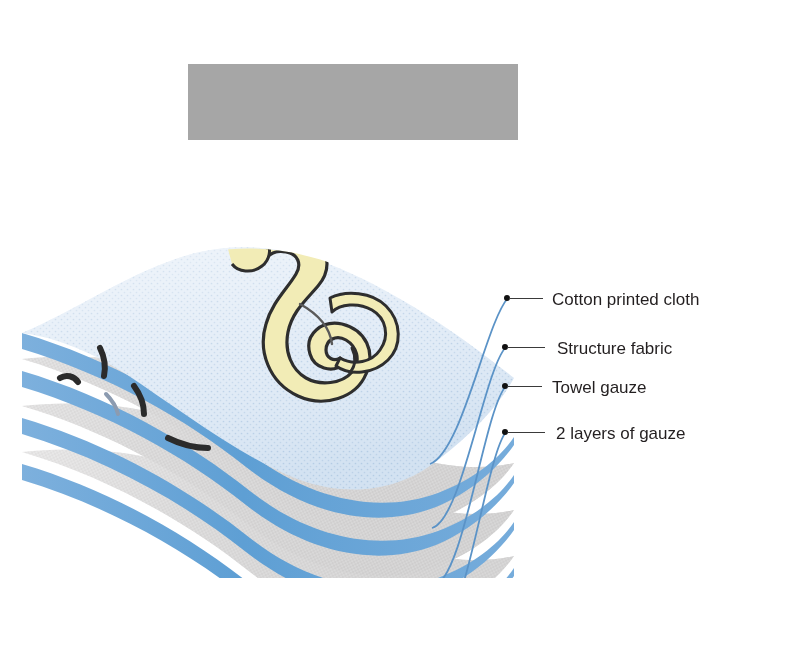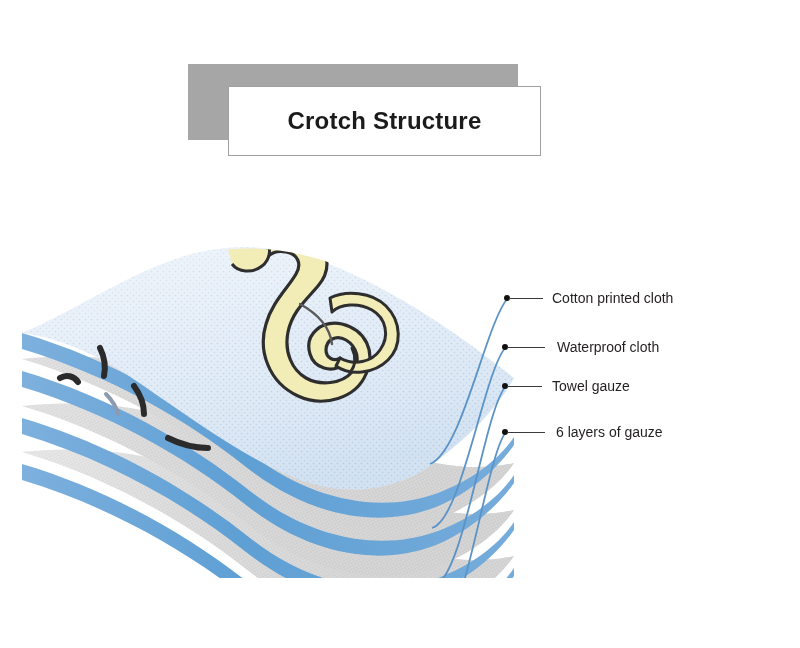--- a/index.html
+++ b/index.html
@@ -66,21 +66,21 @@
 
   
   .callouts {
     position: absolute;
     left: 0; top: 0;
     width: 800px; height: 648px;
     pointer-events: none;
   }
   .callout-label {
     position: absolute;
-    font-size: 14px;
+    font-size: 17px;
     color: #231f20;
     white-space: nowrap;
     line-height: 1;
     pointer-events: auto;
   }
   .lead-line {
     position: absolute;
     height: 0;
     border-top: 1.4px solid #3a3a3a;
     pointer-events: auto;
@@ -93,23 +93,20 @@
     background: #111111;
     pointer-events: auto;
   }
 </style>
 </head>
 <body>
 
 <div id="canvas">
 
   <div class="title-shadow"></div>
-  <div class="title-card">
-    <span class="title-text">Crotch Structure</span>
-  </div>
 
   <div class="illustration">
     <svg width="560" height="350" viewBox="0 0 560 350" xmlns="http://www.w3.org/2000/svg">
       <defs>
 
         <pattern id="weave" width="4" height="4" patternUnits="userSpaceOnUse" patternTransform="rotate(18)">
           <rect width="4" height="4" fill="#dddcdc"></rect>
           <path d="M0 0 L4 4 M0 4 L4 0" stroke="#c7c6c6" stroke-width="0.7"></path>
         </pattern>
         <linearGradient id="grayBody" x1="0" y1="0" x2="1" y2="0.5">
@@ -305,24 +302,24 @@
   </div>
 
   <div class="callouts">
 
     <div class="lead-dot" style="left:504px; top:295px;"></div>
     <div class="lead-line" style="left:509px; top:298px; width:34px;"></div>
     <div class="callout-label" style="left:552px; top:291px;">Cotton printed cloth</div>
 
     <div class="lead-dot" style="left:502px; top:344px;"></div>
     <div class="lead-line" style="left:507px; top:347px; width:38px;"></div>
-    <div class="callout-label" style="left:557px; top:340px;">Waterproof cloth</div>
+    <div class="callout-label" style="left:557px; top:340px;">Structure fabric</div>
 
     <div class="lead-dot" style="left:502px; top:383px;"></div>
     <div class="lead-line" style="left:507px; top:386px; width:35px;"></div>
     <div class="callout-label" style="left:552px; top:379px;">Towel gauze</div>
 
     <div class="lead-dot" style="left:502px; top:429px;"></div>
     <div class="lead-line" style="left:507px; top:432px; width:38px;"></div>
-    <div class="callout-label" style="left:556px; top:425px;">6 layers of gauze</div>
+    <div class="callout-label" style="left:556px; top:425px;">2 layers of gauze</div>
 
   </div>
 </div>
 
 </body></html>

